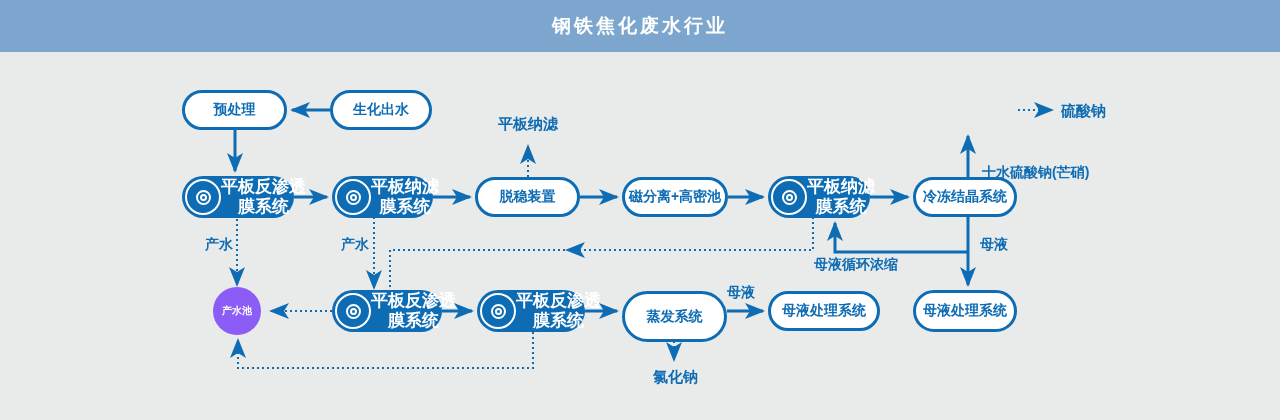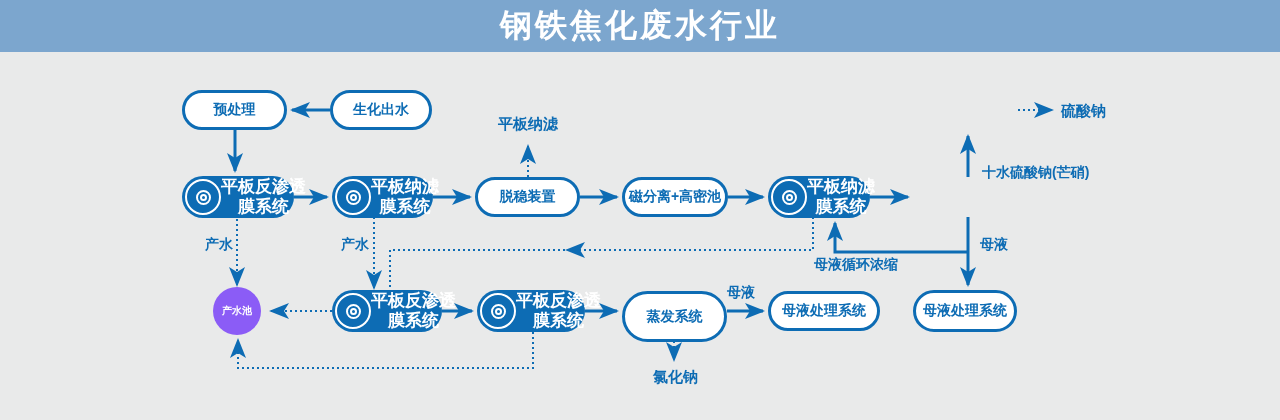--- a/index.html
+++ b/index.html
@@ -7,21 +7,21 @@
     width:1280px;height:420px;
     font-family:"Liberation Sans","DejaVu Sans",sans-serif;
     background:#e9eaea;
     position:relative;overflow:hidden;
   }
   .header{
     position:absolute;left:0;top:0;width:1280px;height:52px;
     background:#7ca6ce;display:flex;align-items:center;justify-content:center;
   }
   .header h1{
-    margin:16px;color:#ffffff;font-size:32px;font-weight:bold;letter-spacing:3px;
+    margin:16px;color:#ffffff;font-size:19px;font-weight:bold;letter-spacing:3px;
   }
   .canvas{position:absolute;left:0;top:52px;width:1280px;height:368px;}
   svg.wires{position:absolute;left:0;top:-52px;width:1280px;height:420px;}
   .stadium{
     position:absolute;background:#ffffff;border:3px solid #0d6cb4;border-radius:999px;
     display:flex;align-items:center;justify-content:center;box-sizing:border-box;
     color:#0d6cb4;font-weight:bold;font-size:14px;white-space:nowrap;
   }
   .pill{
     position:absolute;background:#0d6cb4;border-radius:999px;box-sizing:border-box;
@@ -123,20 +123,23 @@
     <span>磁分离+高密池</span>
   </div>
   <div class="pill" style="left:768px;top:124px;width:102px;height:42px;">
     <span class="icon">
         <span class="r1">
           <span class="r2"></span>
         </span>
       </span>
     <span class="txt"><span>平板纳滤</span><br><span>膜系统</span></span>
   </div>
+  <div class="stadium" style="left:913px;top:125px;width:104px;height:40px;">
+    <span>冷冻结晶系统</span>
+  </div>
 
   <div class="pool" style="left:213px;top:235px;width:48px;height:48px;">
     <span>产水池</span>
   </div>
   <div class="pill" style="left:332px;top:238px;width:110px;height:42px;">
     <span class="icon">
         <span class="r1">
           <span class="r2"></span>
         </span>
       </span>

